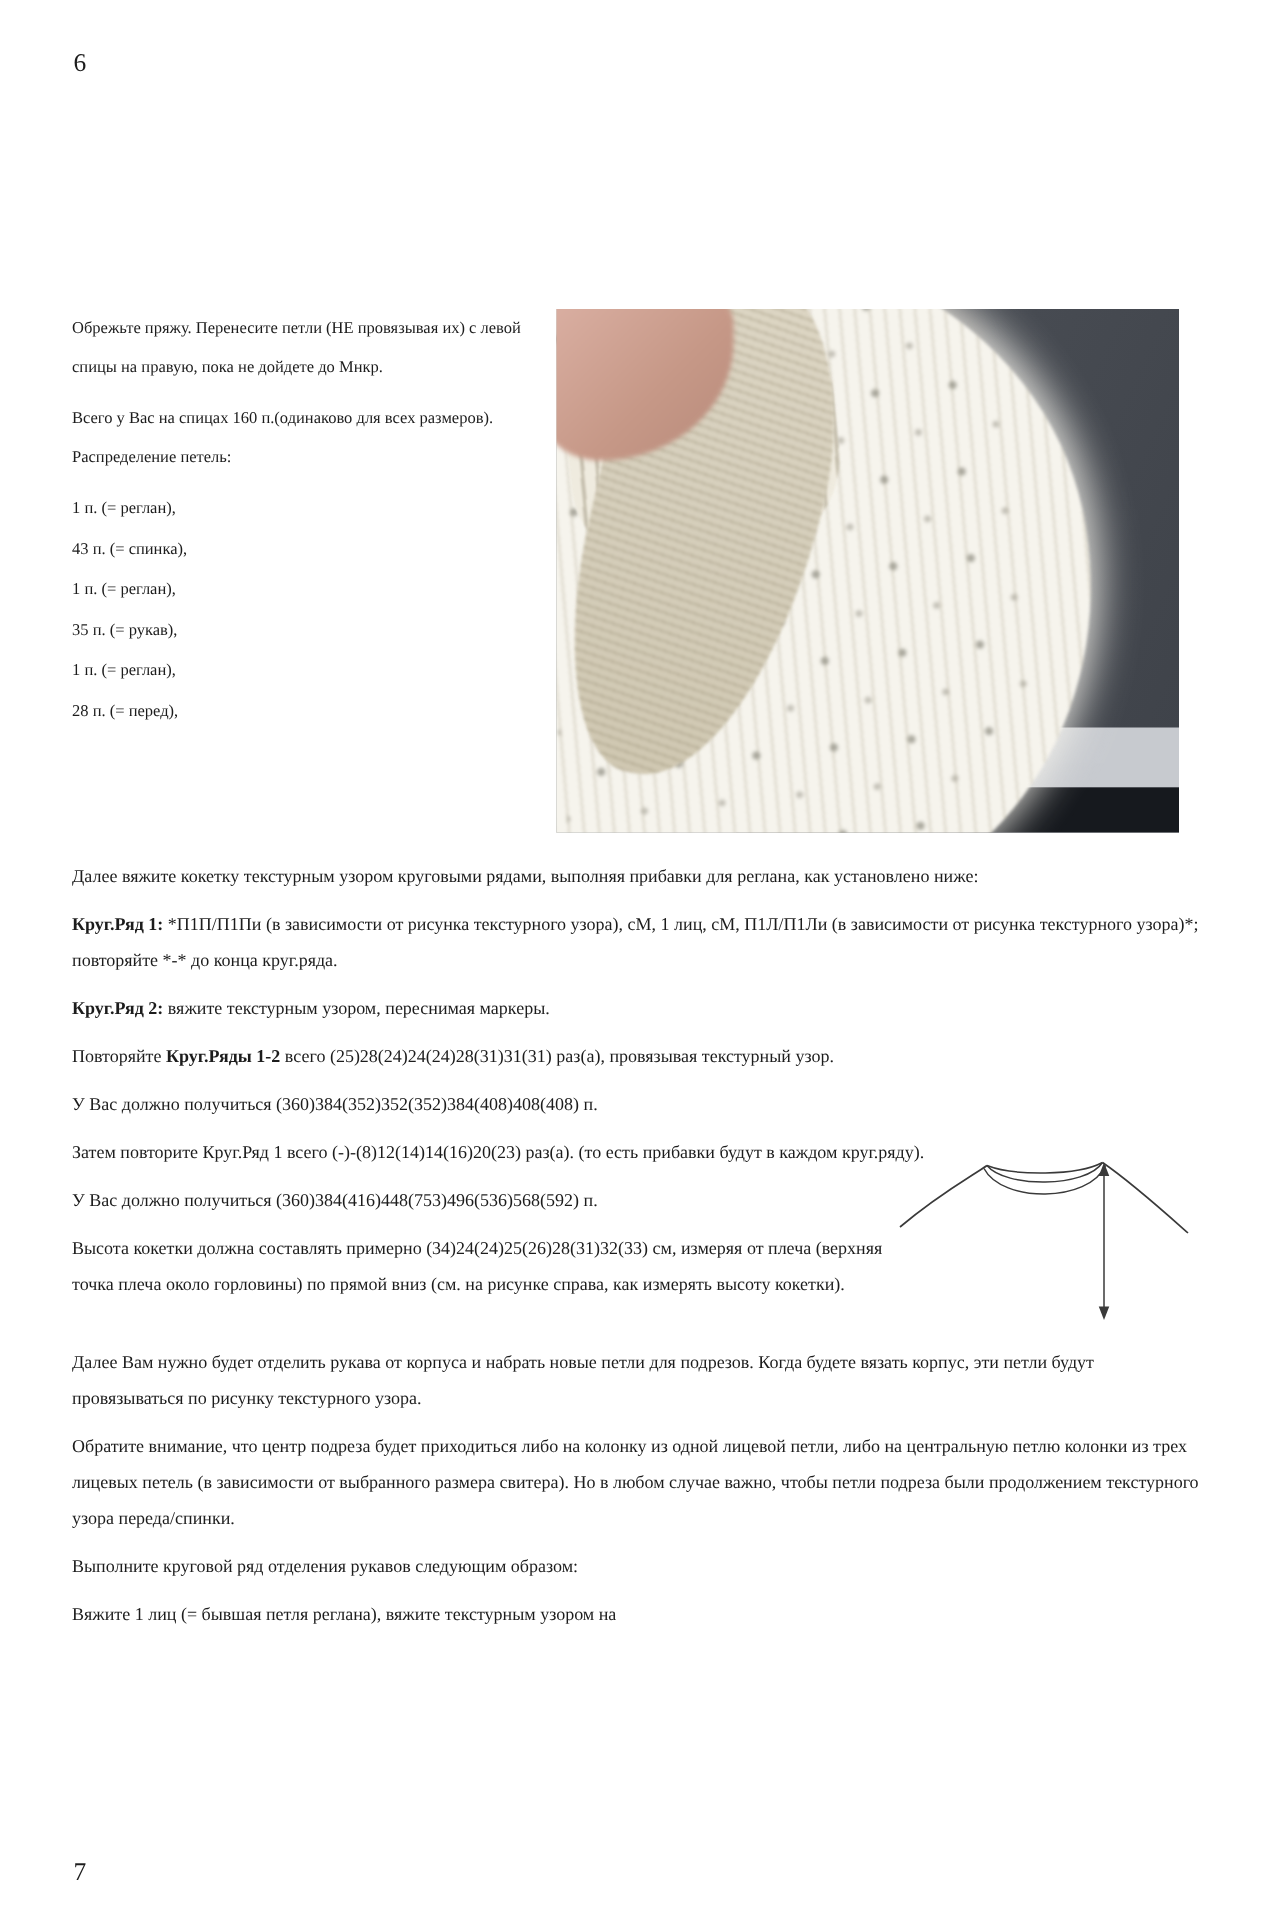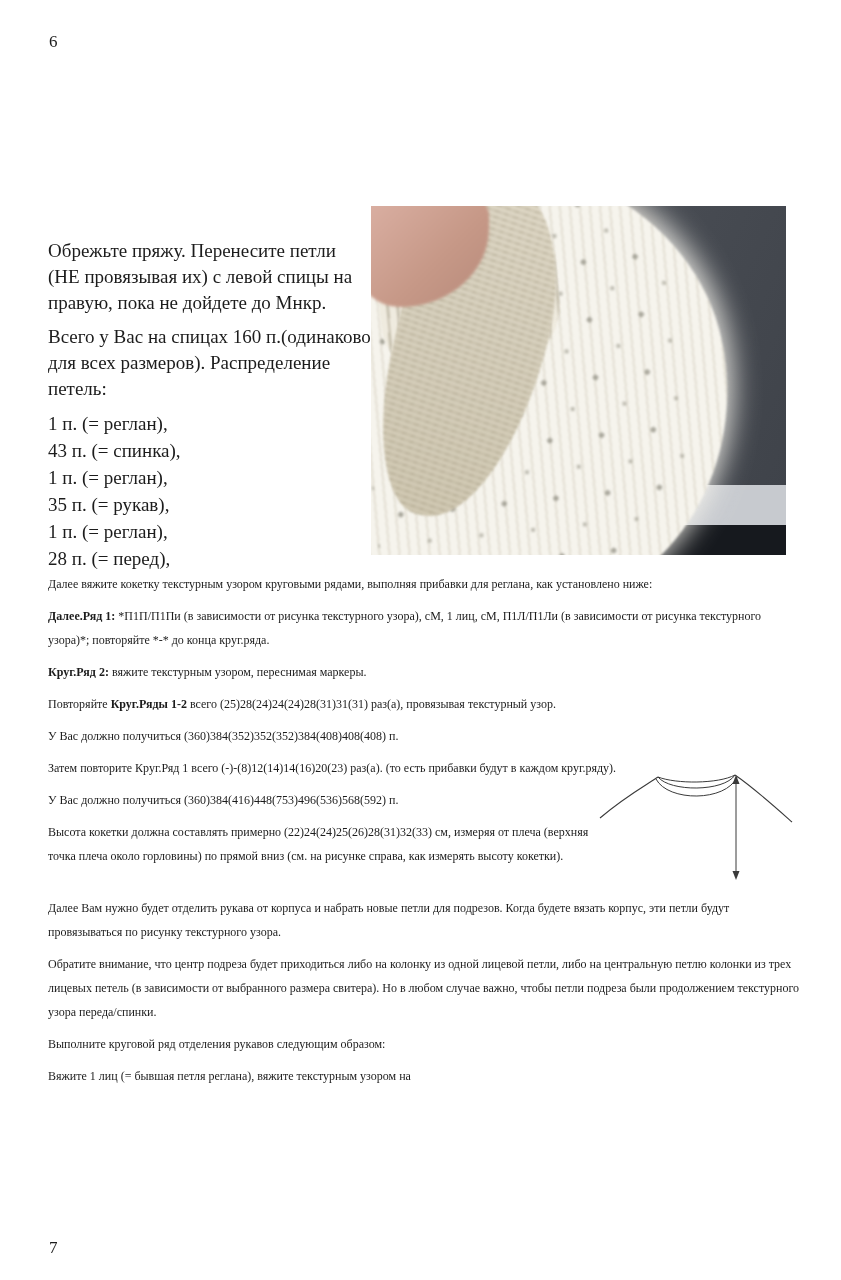--- a/index.html
+++ b/index.html
@@ -6,21 +6,21 @@
   body{
     width:841px;height:1280px;position:relative;background:#ffffff;
     font-family:"Liberation Serif", serif;color:#1c1c1c;overflow:hidden;
   }
   .pagenum{position:absolute;font-size:17px;}
   #pagenum-top{top:32px;left:49px;}
   #pagenum-bottom{top:1238px;left:49px;}
 
   
   .content-row{position:absolute;top:206px;left:48px;width:738px;display:flex;}
-  .left-col{width:323px;font-size:19px;line-height:26px;margin-top:32px;}
+  .left-col{width:323px;font-size:11px;line-height:26px;}
   .left-col p{margin:0 0 8px 0;}
   .stitch-list{margin-top:2px;line-height:27px;}
 
   
   .photo{width:415px;height:349px;position:relative;overflow:hidden;flex:none;background:#494d54;}
   .photo-bg{position:absolute;inset:0;background:linear-gradient(115deg,#53575e 0%,#474b52 55%,#3e4249 100%);}
   .band-light{position:absolute;left:120px;top:279px;width:295px;height:40px;background:#c7cacf;}
   .band-dark{position:absolute;left:120px;top:319px;width:295px;height:30px;background:#16191e;}
   .sweater-halo{position:absolute;left:-120px;top:-60px;width:480px;height:470px;
     background:#f7f5ee;border-radius:0 62% 46% 0 / 0 54% 52% 0;
@@ -95,29 +95,29 @@
     </div>
     <div class="hair">
       <div class="hair-strands"></div>
     </div>
     <div class="hand"></div>
   </div>
 </div>
 
 <div class="body-text">
   <p>Далее вяжите кокетку текстурным узором круговыми рядами, выполняя прибавки для реглана, как установлено ниже:</p>
-  <p><b>Далее.Ряд 1:</b><span> *П1П/П1Пи (в зависимости от рисунка текстурного узора), сМ, 1 лиц, сМ, П1Л/П1Ли (в зависимости от рисунка текстурного узора)*; повторяйте *-* до конца круг.ряда.</span></p>
+  <p><b>Круг.Ряд 1:</b><span> *П1П/П1Пи (в зависимости от рисунка текстурного узора), сМ, 1 лиц, сМ, П1Л/П1Ли (в зависимости от рисунка текстурного узора)*; повторяйте *-* до конца круг.ряда.</span></p>
   <p><b>Круг.Ряд 2:</b><span> вяжите текстурным узором, переснимая маркеры.</span></p>
   <p><span>Повторяйте </span><b>Круг.Ряды 1-2</b><span> всего (25)28(24)24(24)28(31)31(31) раз(а), провязывая текстурный узор.</span></p>
   <p>У Вас должно получиться (360)384(352)352(352)384(408)408(408) п.</p>
   <p>Затем повторите Круг.Ряд 1 всего (-)-(8)12(14)14(16)20(23) раз(а). (то есть прибавки будут в каждом круг.ряду).</p>
   <p>У Вас должно получиться (360)384(416)448(753)496(536)568(592) п.</p>
 
   <div class="measure-wrap">
-    <p>Высота кокетки должна составлять примерно (22)24(24)25(26)28(31)32(33) см, измеряя от плеча (верхняя точка плеча около горловины) по прямой вниз (см. на рисунке справа, как измерять высоту кокетки).</p>
+    <p>Высота кокетки должна составлять примерно (34)24(24)25(26)28(31)32(33) см, измеряя от плеча (верхняя точка плеча около горловины) по прямой вниз (см. на рисунке справа, как измерять высоту кокетки).</p>
     <svg class="yoke-diagram" viewBox="0 0 200 128" fill="none">
 
       <path d="M4,56 C30,34 52,22 62,15" stroke="#3a3a3a" stroke-width="1.1"></path>
 
       <path d="M139,13 C158,26 178,44 196,60" stroke="#3a3a3a" stroke-width="1.1"></path>
 
       <path d="M60,17 C72,40 130,40 141,15" stroke="#3a3a3a" stroke-width="1"></path>
 
       <path d="M62,15 C74,30 128,30 139,13" stroke="#3a3a3a" stroke-width="1"></path>
 

